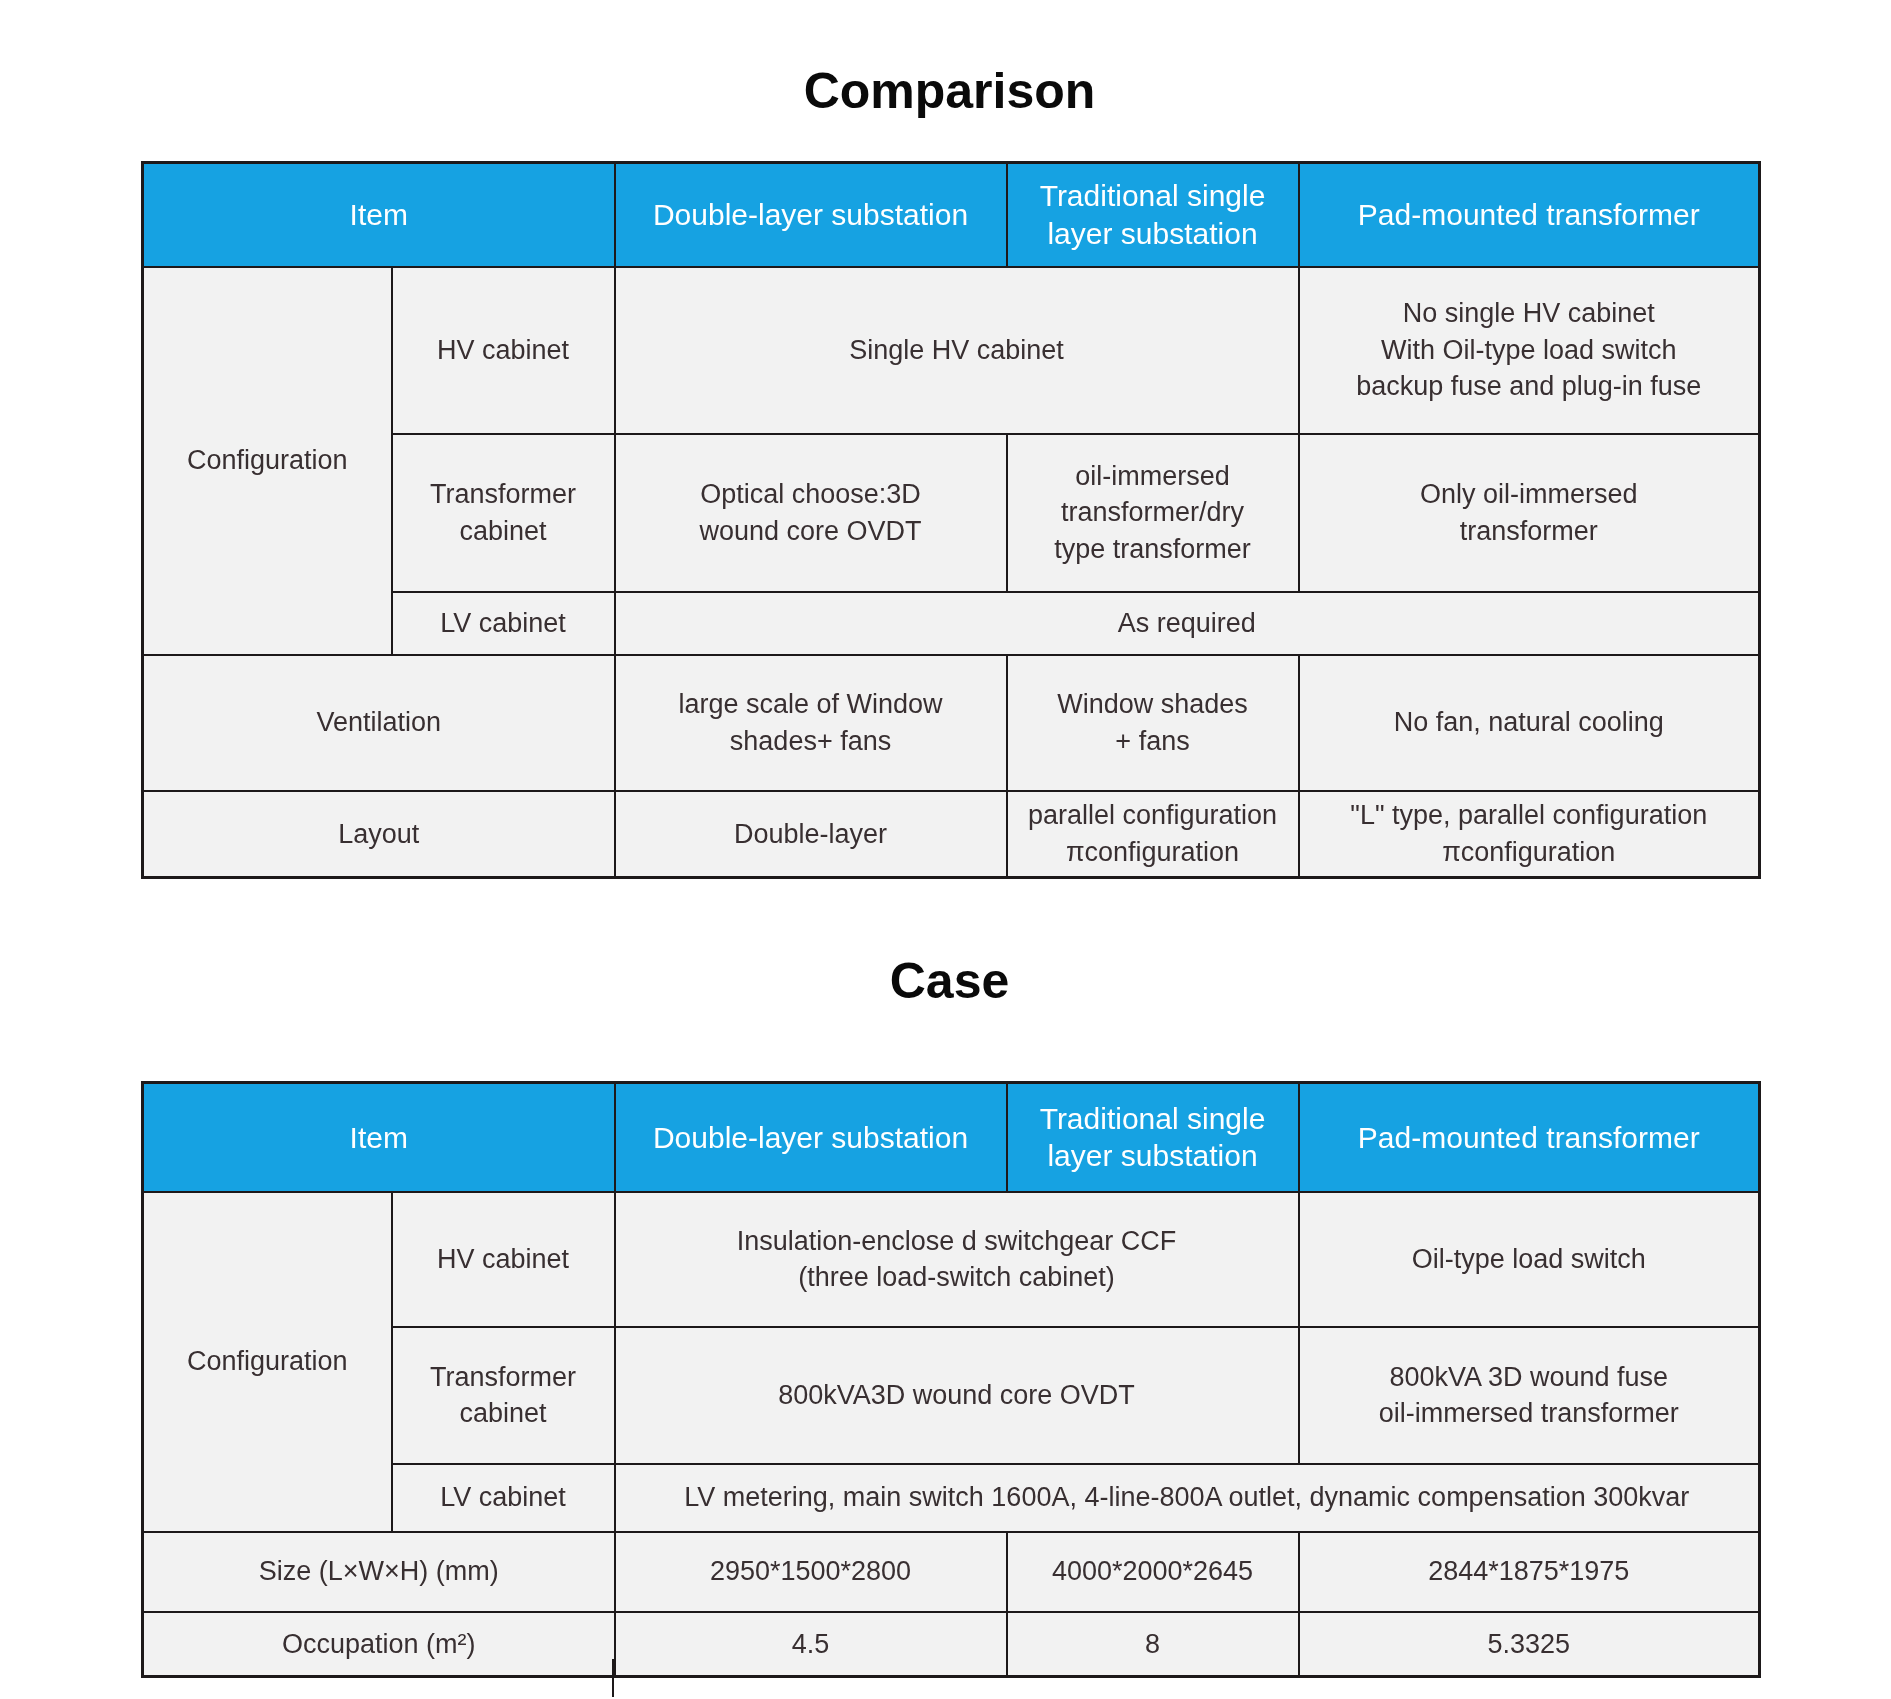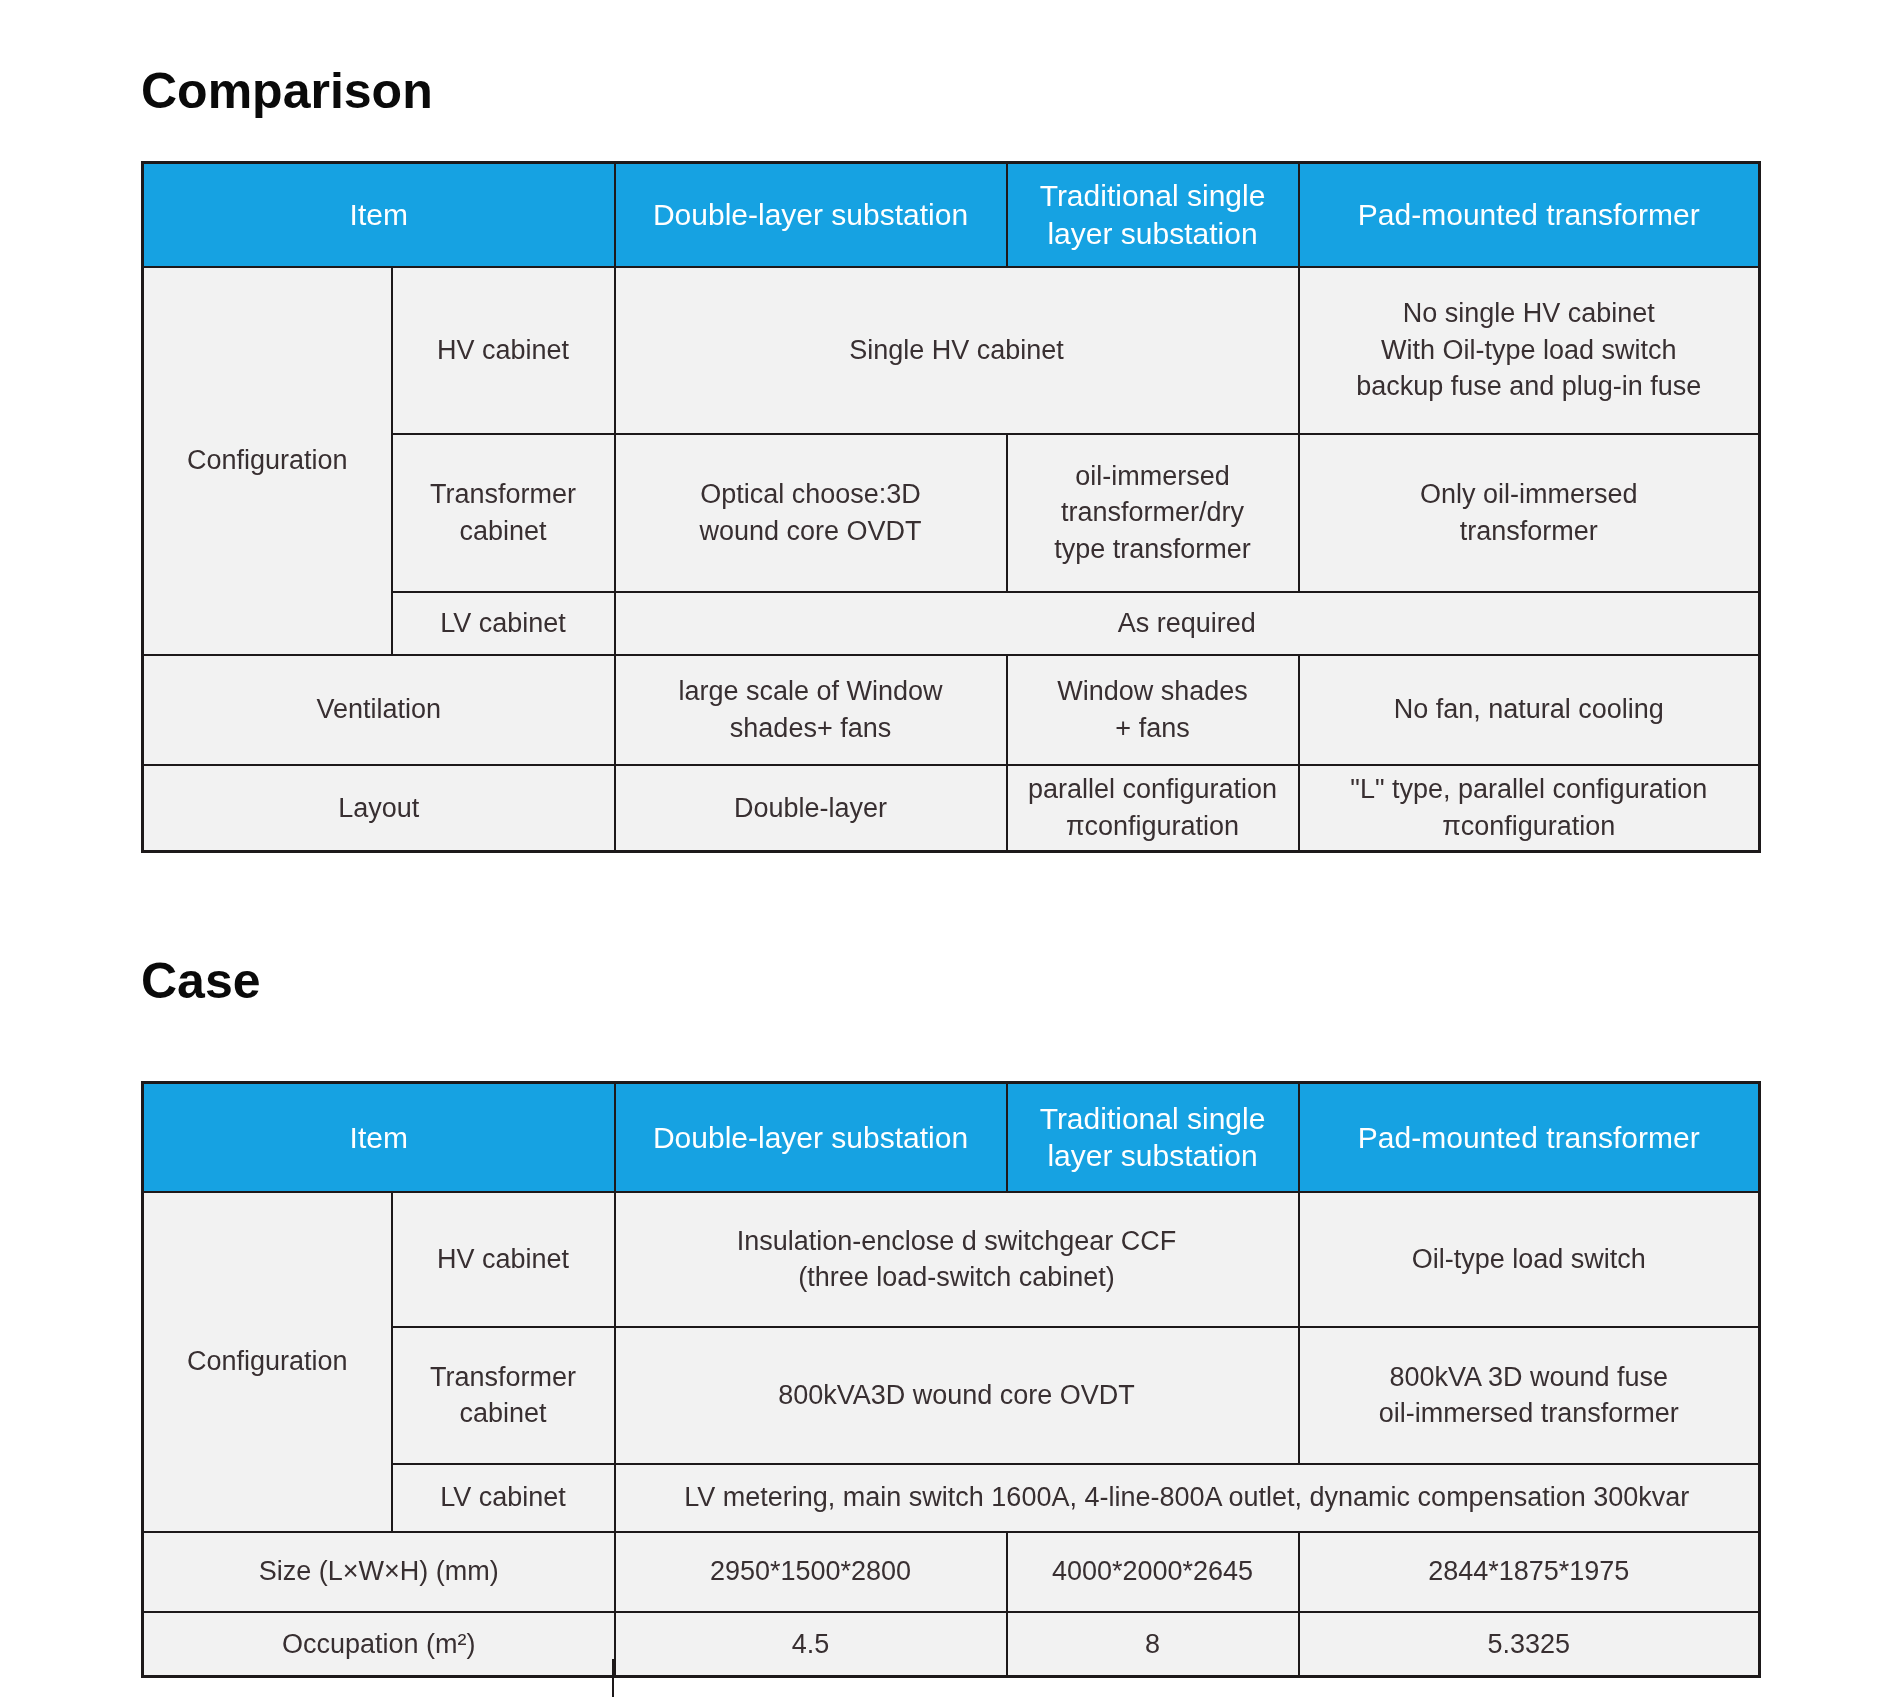--- a/index.html
+++ b/index.html
@@ -17,21 +17,21 @@
     width: 1891px;
     height: 1699px;
     background: #ffffff;
     font-family: "Liberation Sans", sans-serif;
     overflow: hidden;
   }
   .section-title {
     position: absolute;
     left: 141px;
     width: 1617px;
-    text-align: left;
+    text-align: center;
     font-size: 50px;
     font-weight: 700;
     color: var(--title);
     letter-spacing: 0px;
   }
   #comparison-title { top: 62px; }
   #case-title { top: 952px; }
 
   table.grid {
     position: absolute;
@@ -113,21 +113,21 @@
       <td>oil-immersed
 transformer/dry
 type transformer</td>
       <td>Only oil-immersed
 transformer</td>
     </tr>
     <tr style="height:63px">
       <td>LV cabinet</td>
       <td colspan="3">As required</td>
     </tr>
-    <tr style="height:110px">
+    <tr style="height:136px">
       <td colspan="2">Ventilation</td>
       <td>large scale of Window
 shades+ fans</td>
       <td>Window shades
 + fans</td>
       <td>No fan, natural cooling</td>
     </tr>
     <tr style="height:87px">
       <td colspan="2">Layout</td>
       <td>Double-layer</td>

